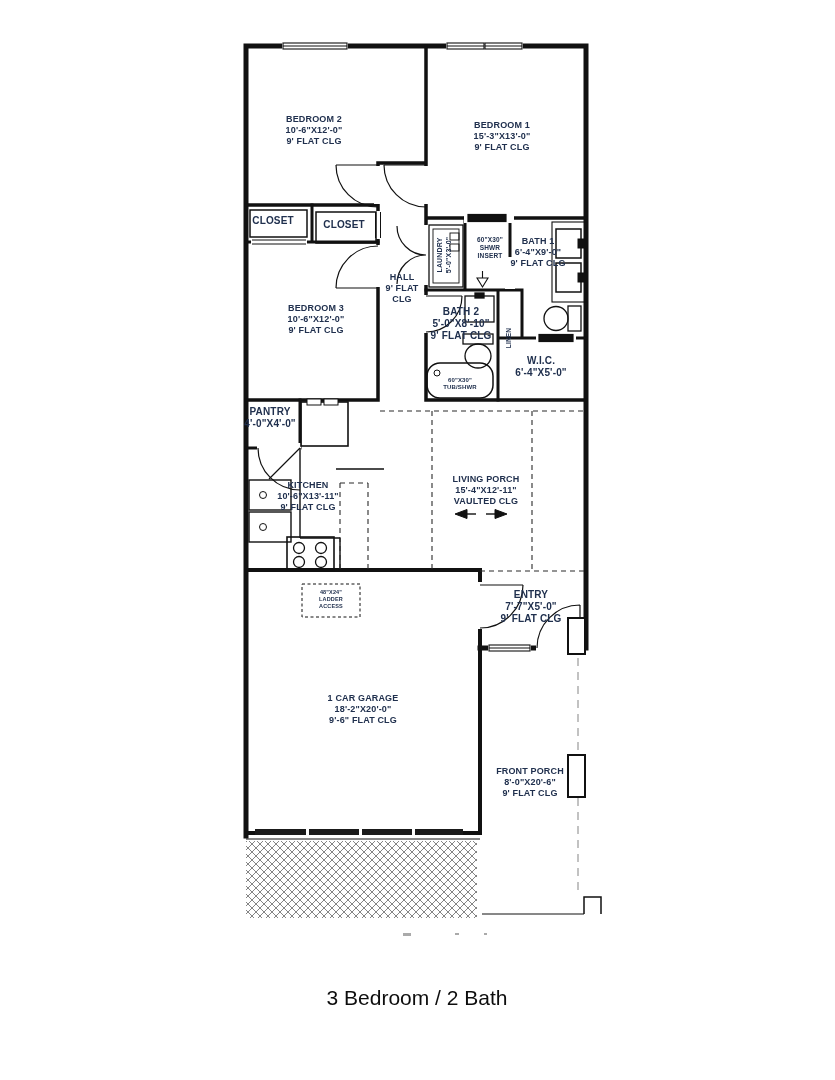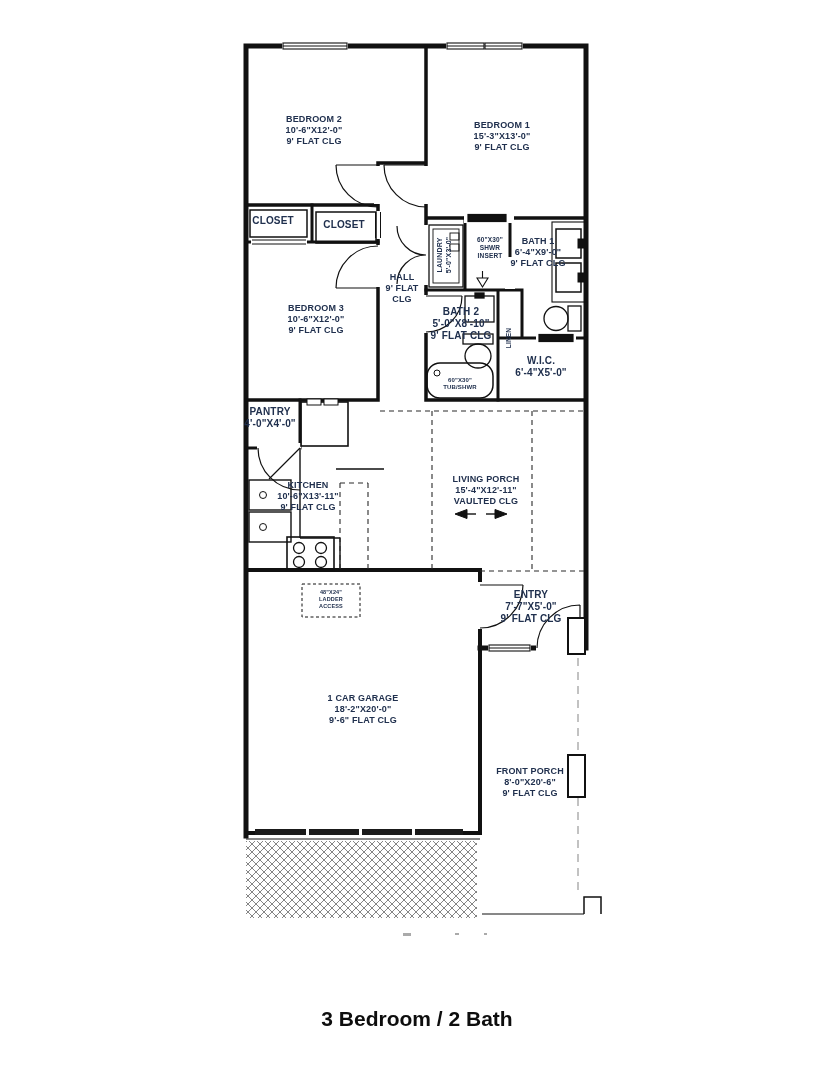--- a/index.html
+++ b/index.html
@@ -9,21 +9,21 @@
   .lbl{position:absolute;transform:translate(-50%,-50%);text-align:center;
        font-weight:bold;color:#20304e;letter-spacing:.15px;line-height:1.22;white-space:nowrap;}
   .s9{font-size:9px;}
   .s85{font-size:10px;}
   .s7{font-size:7px;}
   .s65{font-size:6.5px;}
   .s6{font-size:6px;}
   .s55{font-size:5.5px;line-height:1.3;}
   .vert{transform:translate(-50%,-50%) rotate(-90deg);}
   .caption{position:absolute;transform:translate(-50%,-50%);text-align:center;
-           font-weight:bold;font-size:21px;line-height:31px;color:#0d0d0d;white-space:nowrap;margin-top:21px;}
+           font-weight:normal;font-size:21px;line-height:31px;color:#0d0d0d;white-space:nowrap;}
 </style>
 </head>
 <body>
 
 <div id="stage">
 
 <svg id="plan-svg" width="835" height="1080" viewBox="0 0 835 1080">
   <defs>
     <pattern id="xh" width="8" height="8" patternUnits="userSpaceOnUse">
       <path d="M0,0 L8,8 M8,0 L0,8 M-1,7 L1,9 M7,-1 L9,1 M-1,1 L1,-1 M7,9 L9,7" stroke="#777777" stroke-width="0.9" fill="none"></path>

